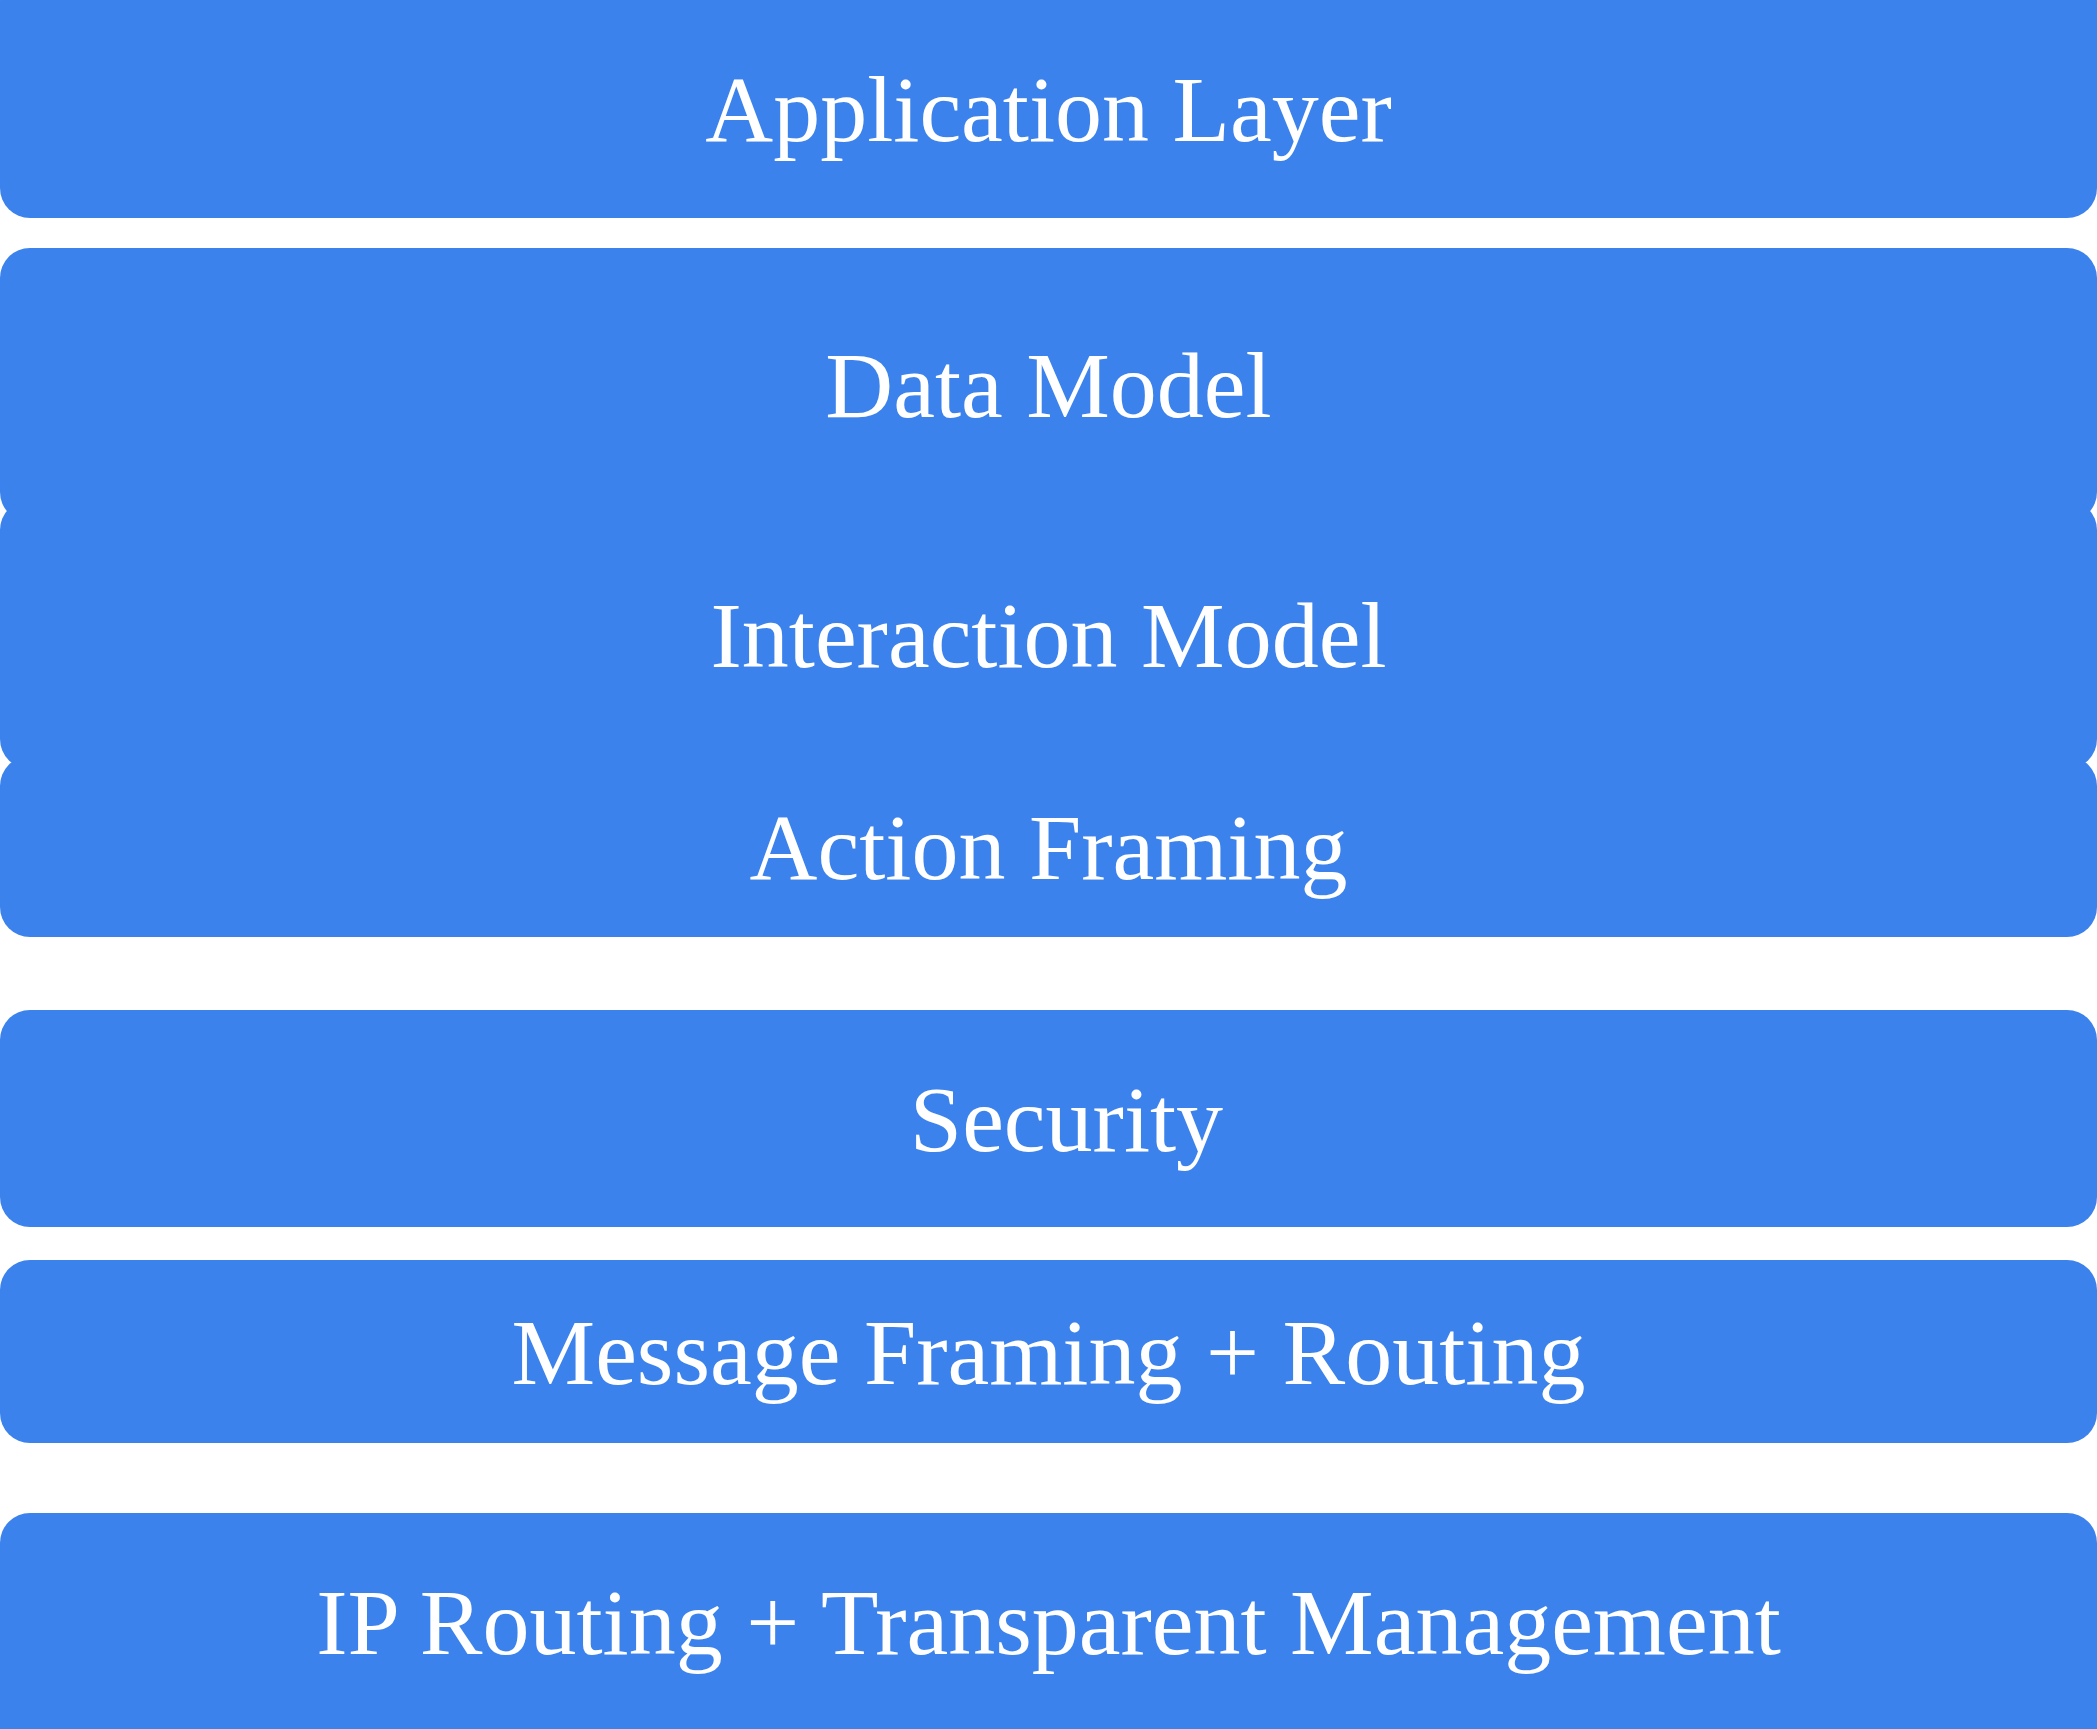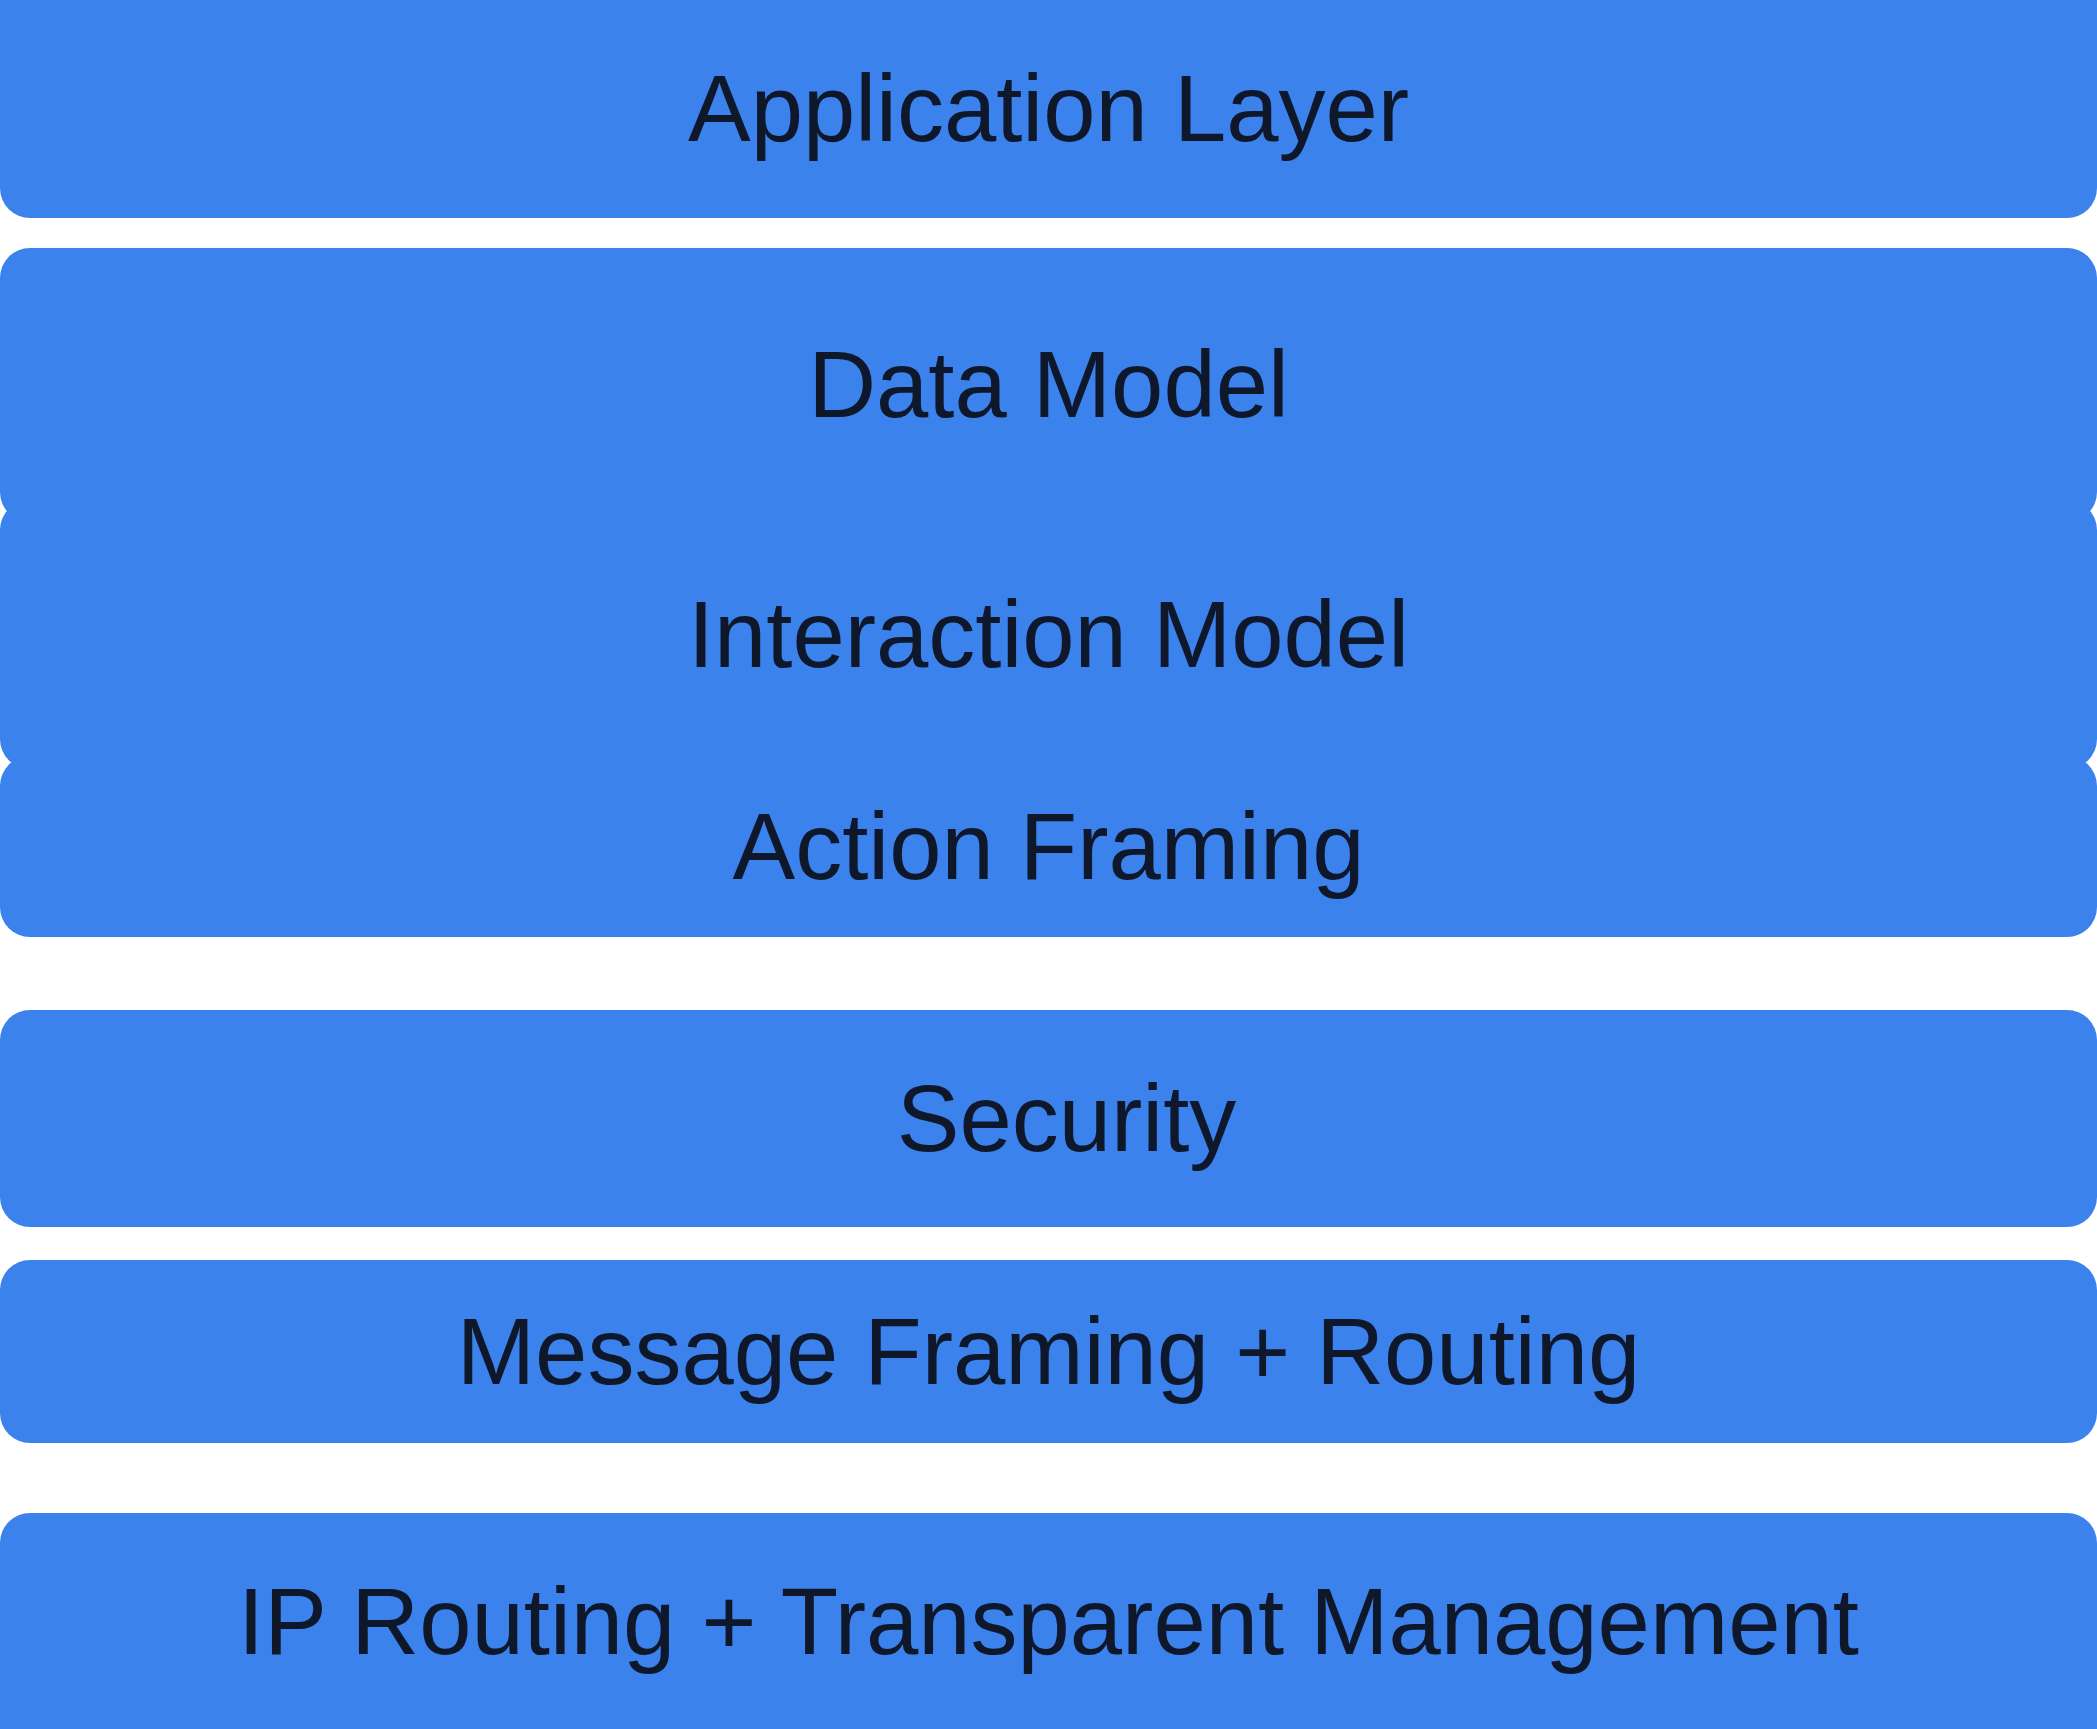--- a/index.html
+++ b/index.html
@@ -22,24 +22,24 @@
     left: 0;
     width: 2097px;
     background: #3b82ec;
     border-radius: 30px;
     display: flex;
     align-items: center;
     justify-content: center;
     box-sizing: border-box;
   }
   .layer-label {
-    font-family: Liberation Sans, sans-serif;
+    font-family: Liberation Serif, serif;
     font-size: 94px;
     font-weight: 400;
-    color: #0f172a;
+    color: #ffffff;
     line-height: 1;
     letter-spacing: 0px;
     white-space: nowrap;
     text-align: center;
   }
   
   .bar-1 { top: -28px;   height: 246px; }
   .bar-2 { top: 248px;   height: 274px; }
   .bar-3 { top: 500px;   height: 269px; }
   .bar-4 { top: 756px;  height: 181px; }

